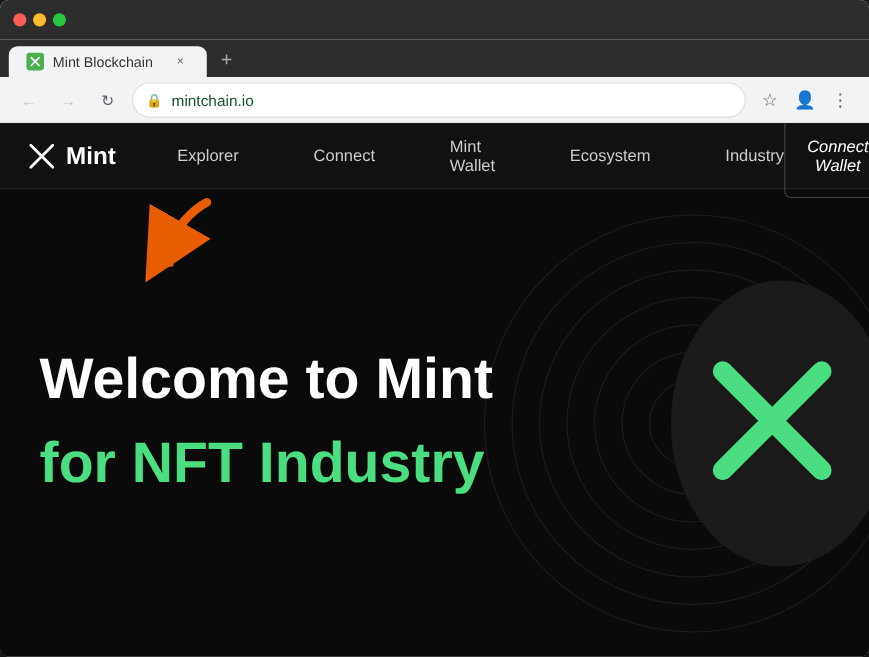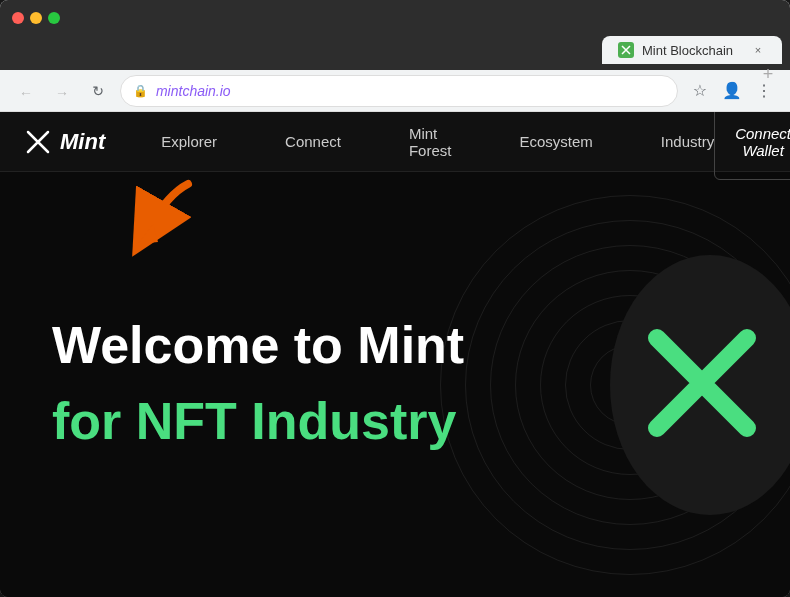--- a/index.html
+++ b/index.html
@@ -39,21 +39,20 @@
     .browser-btn.close { background: #ff5f57; }
     .browser-btn.minimize { background: #febc2e; }
     .browser-btn.maximize { background: #28c840; }
 
     .browser-tab-bar {
       background: #2d2d2d;
       height: 34px;
       display: flex;
       align-items: flex-end;
       padding: 0 8px;
-      flex-direction: column;
     }
 
     .browser-tab {
       background: #f1f3f4;
       border-radius: 8px 8px 0 0;
       padding: 6px 16px;
       display: flex;
       align-items: center;
       gap: 8px;
       font-size: 13px;
@@ -118,21 +117,21 @@
       border-radius: 16px;
       display: flex;
       align-items: center;
       padding: 0 12px;
       gap: 8px;
       font-size: 14px;
       color: #333;
     }
 
     .lock-icon { font-size: 12px; color: #5f6368; }
-    .address-text { flex: 1; font-size: 14px; color: #8b5cf6; font-style: italic; }
+    .address-text { flex: 1; font-size: 14px; color: #14532d; }
 
     .toolbar-actions {
       display: flex; align-items: center; gap: 4px;
     }
 
     .toolbar-icon-btn {
       width: 28px; height: 28px;
       border-radius: 50%;
       border: none;
       background: transparent;
@@ -164,21 +163,20 @@
 
     .site-logo {
       display: flex;
       align-items: center;
       gap: 8px;
       color: white;
       font-size: 22px;
       font-weight: bold;
       text-decoration: none;
       margin-right: 20px;
-      font-style: italic;
     }
 
     .logo-icon {
       width: 28px; height: 28px;
       display: flex; align-items: center; justify-content: center;
     }
 
     .nav-links {
       display: flex;
       align-items: center;
@@ -207,21 +205,21 @@
 
     
     .hero-section {
       position: relative;
       height: calc(100% - 60px);
       background: #0a0a0a;
       overflow: hidden;
       display: flex;
       flex-direction: column;
       justify-content: center;
-      padding: 40px 52px;
+      padding: 40px 36px;
     }
 
     
     .circles-decoration {
       position: absolute;
       right: -30px;
       top: 50%;
       transform: translateY(-50%);
       width: 380px;
       height: 380px;
@@ -306,21 +304,21 @@
           <svg width="28" height="28" viewBox="0 0 28 28">
             <path d="M4 4 L14 14 L4 24 M14 14 L24 4 M14 14 L24 24" stroke="white" stroke-width="2.5" fill="none" stroke-linecap="round"></path>
           </svg>
         </div>
         <span>Mint</span>
       </a>
 
       <div class="nav-links">
         <a class="nav-link">Explorer</a>
         <a class="nav-link">Connect</a>
-        <a class="nav-link">Mint Forest</a>
+        <a class="nav-link">Mint Wallet</a>
         <a class="nav-link">Ecosystem</a>
         <a class="nav-link">Industry</a>
       </div>
 
       <button class="connect-wallet-btn">Connect Wallet</button>
     </nav>
 
     <div class="hero-section">
 
       <div class="circles-decoration">

